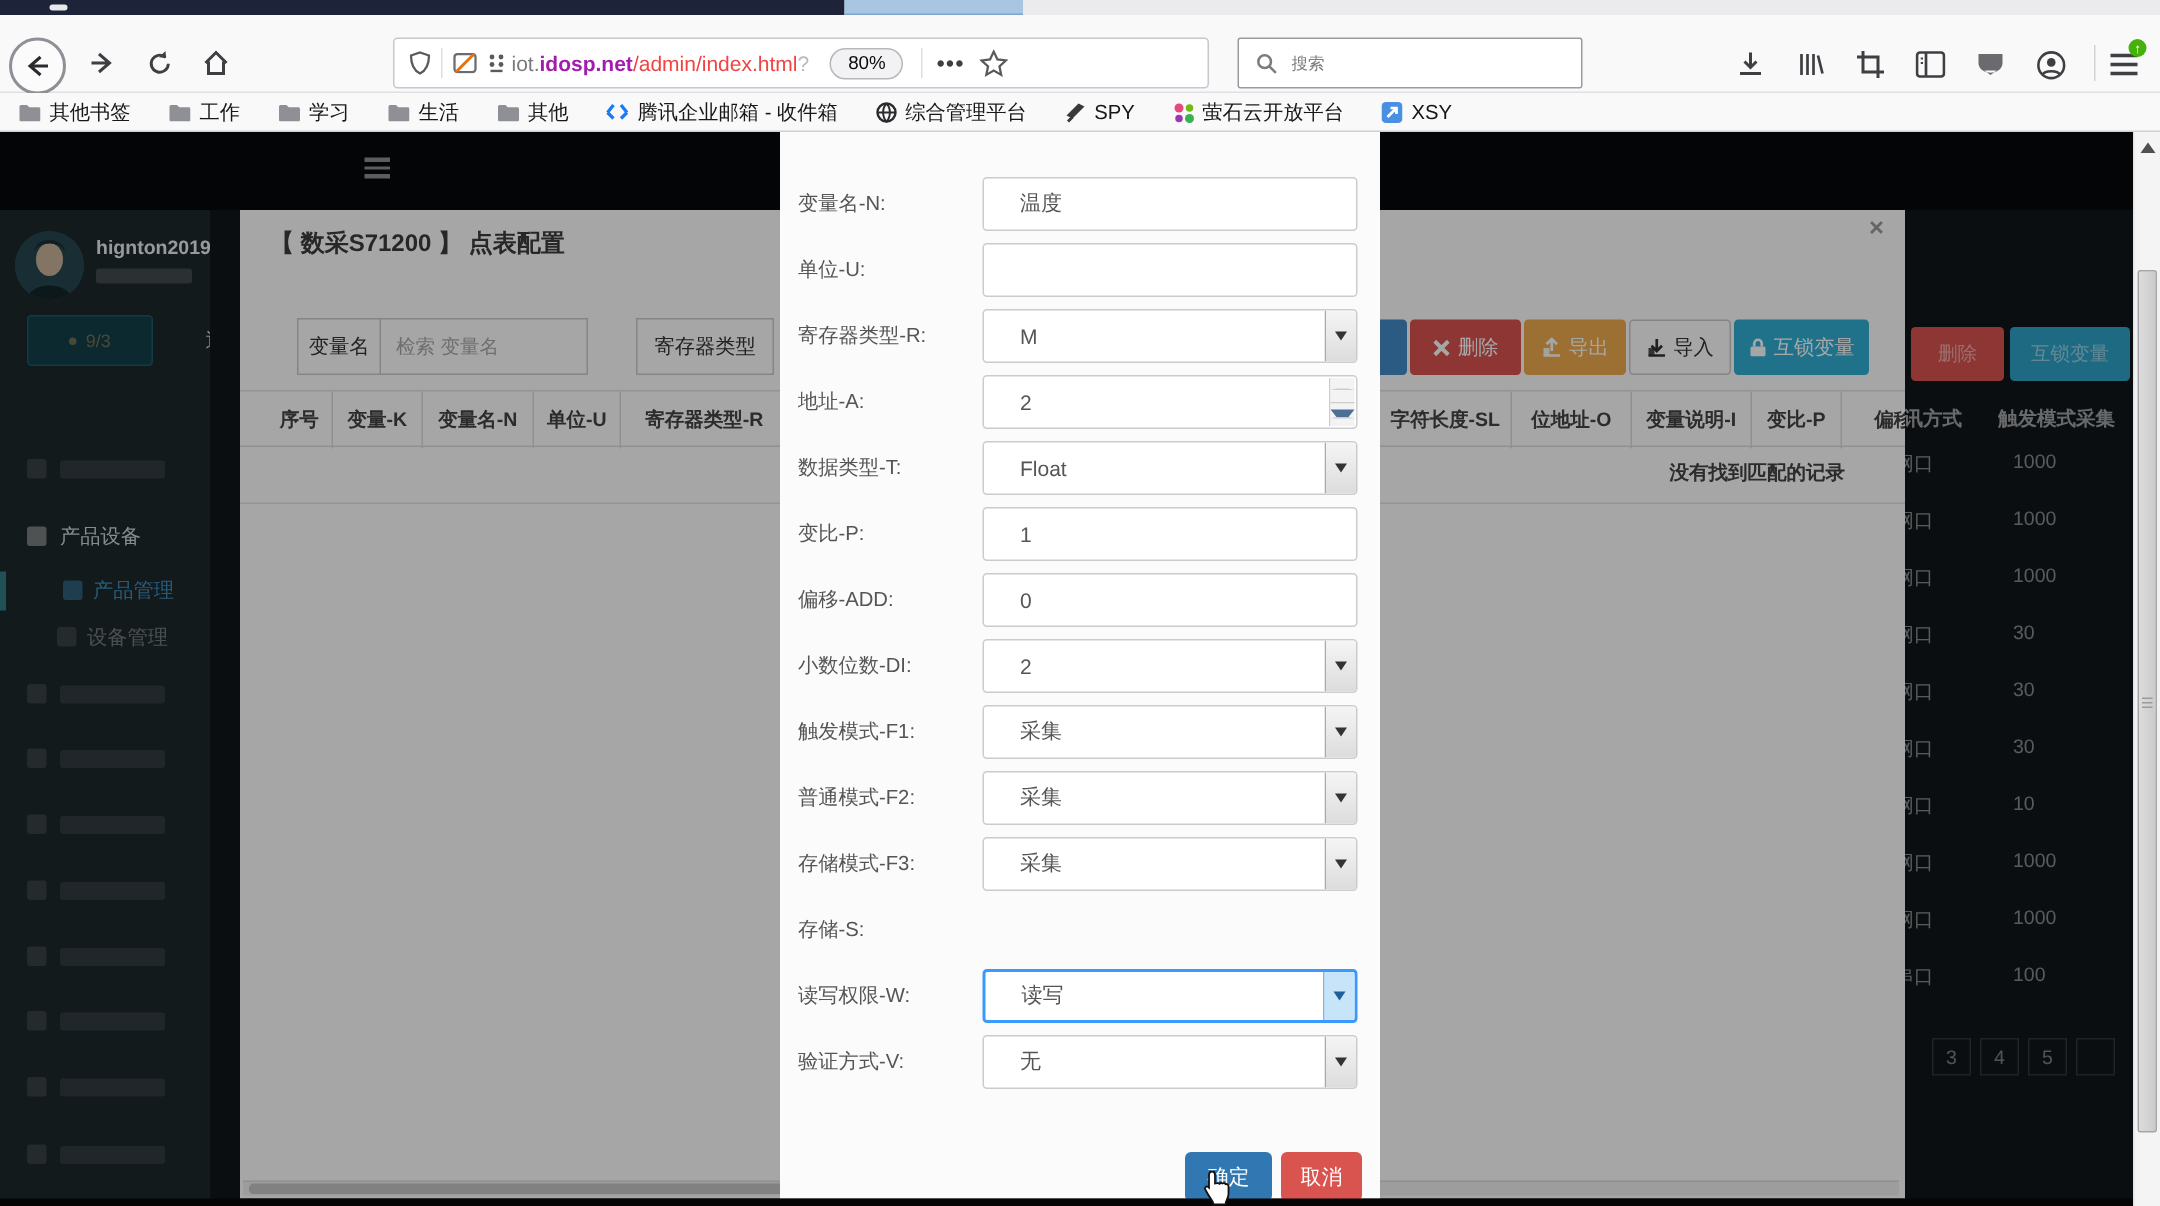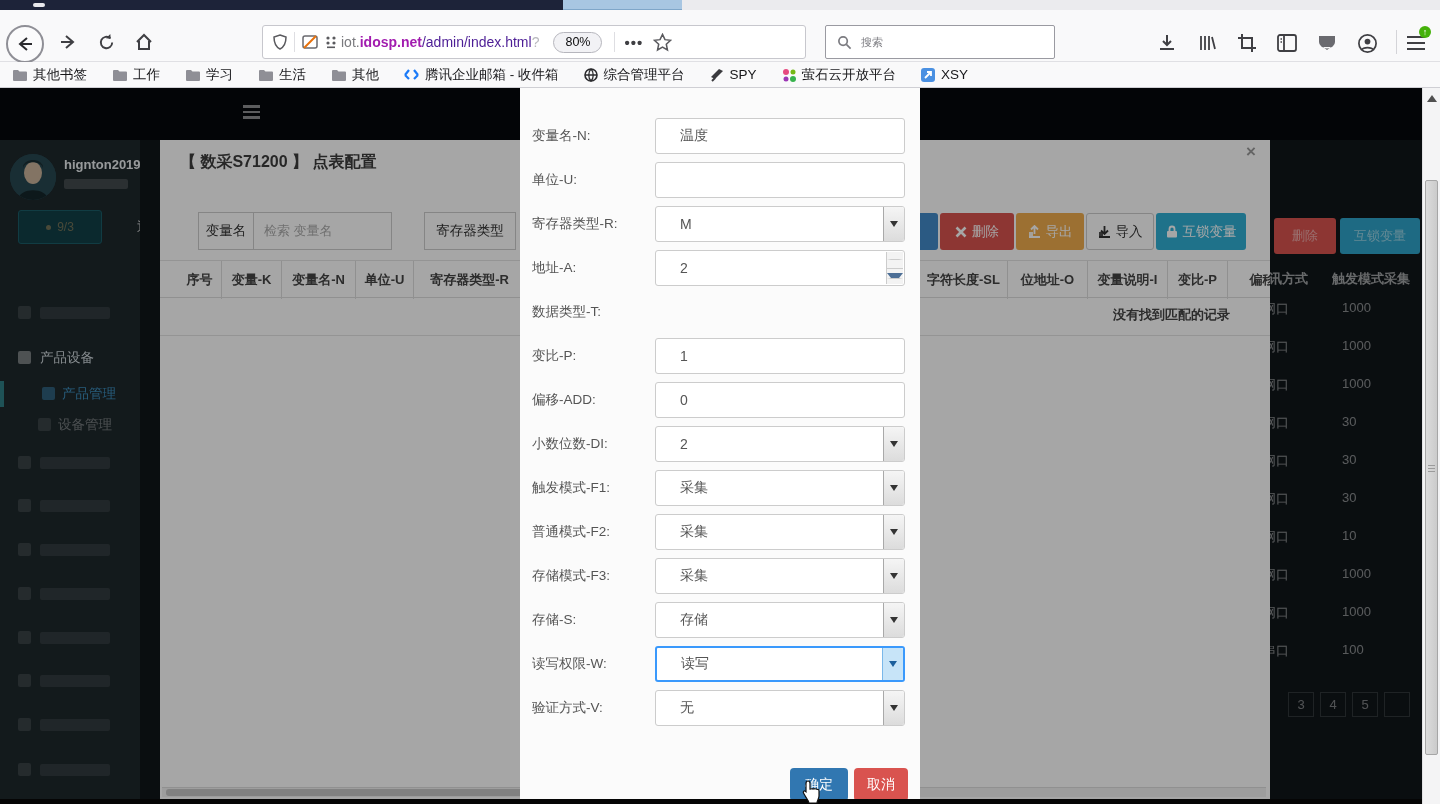--- a/index.html
+++ b/index.html
@@ -13,21 +13,21 @@
   .tabstrip .tab-dash { position:absolute; left:33px; top:3px; width:12px; height:4px; background:#e8e8ec; border-radius:2px; }
 
   
   .toolbar { position:absolute; left:0; top:10px; width:1440px; height:52px; background:#f9f9fa; border-bottom:1px solid #e0e0e4; }
   .navbtn { position:absolute; top:20px; width:24px; height:24px; display:flex; align-items:center; justify-content:center; color:#3f3f43; }
   .backbtn { position:absolute; left:6px; top:15px; width:38px; height:38px; border:2px solid #8f8f96; border-radius:50%; background:#fbfbfc; display:flex; align-items:center; justify-content:center; }
   .urlbar { position:absolute; left:262px; top:15px; width:544px; height:34px; background:#fff; border:1px solid #c7c7cd; border-radius:3px; display:flex; align-items:center; padding:0 8px 0 10px; }
   .urlbar .sep { width:1px; height:20px; background:#dedee2; margin:0 7px; }
   .url-text { font-size:14px; white-space:nowrap; margin-left:4px; }
   .url-text .pre { color:#7a7a7e; } .url-text .dom { color:#a21caf; font-weight:700; }
-  .url-text .path { color:#4c1d95; } .url-text .suf { color:#b8b8bd; }
+  .url-text .path { color:#ef4444; } .url-text .suf { color:#b8b8bd; }
   .zoom-badge { margin-left:14px; height:21px; padding:0 11px; border:1px solid #b6b6bd; background:#f2f2f5; border-radius:11px; font-size:12.5px; color:#0c0c0d; display:flex; align-items:center; }
   .dots { font-size:15px; color:#3f3f43; letter-spacing:1px; font-weight:700; margin:0 2px; }
   .searchbox { position:absolute; left:825px; top:15px; width:230px; height:34px; background:#fff; border:1px solid #9a9aa1; border-radius:2px; display:flex; align-items:center; padding-left:11px; }
   .searchbox .ph { color:#7b7b80; font-size:11px; margin-left:9px; }
   .ricon { position:absolute; top:21px; width:24px; height:24px; display:flex; align-items:center; justify-content:center; }
   .vsep { position:absolute; left:1396px; top:20px; width:1px; height:24px; background:#d4d4d8; }
   .menu-badge { position:absolute; left:1419px; top:16px; width:12px; height:12px; border-radius:50%; background:#45b10a; color:#fff; font-size:9px; display:flex; align-items:center; justify-content:center; font-weight:700; }
 
   
   .bookmarks { position:absolute; left:0; top:62px; width:1440px; height:26px; background:#f9f9fa; border-bottom:1px solid #cfcfd4; display:flex; align-items:center; padding-left:12px; gap:25px; }
@@ -555,20 +555,26 @@
                   <div class="utri"></div>
                 </div>
                 <div>
                   <div class="dtri"></div>
                 </div>
               </div>
             </div>
           </div>
           <div class="frow">
             <div class="flabel">数据类型-T:</div>
+            <div class="fctl">
+              <span>Float</span>
+              <div class="selbtn">
+                <div class="tri"></div>
+              </div>
+            </div>
           </div>
           <div class="frow">
             <div class="flabel">变比-P:</div>
             <div class="fctl">
               <span>1</span>
             </div>
           </div>
           <div class="frow">
             <div class="flabel">偏移-ADD:</div>
             <div class="fctl">
@@ -606,26 +612,20 @@
             <div class="flabel">存储模式-F3:</div>
             <div class="fctl">
               <span>采集</span>
               <div class="selbtn">
                 <div class="tri"></div>
               </div>
             </div>
           </div>
           <div class="frow">
             <div class="flabel">存储-S:</div>
-            <div class="fctl">
-              <span>存储</span>
-              <div class="selbtn">
-                <div class="tri"></div>
-              </div>
-            </div>
           </div>
           <div class="frow">
             <div class="flabel">读写权限-W:</div>
             <div class="fctl focused">
               <span>读写</span>
               <div class="selbtn">
                 <div class="tri"></div>
               </div>
             </div>
           </div>

